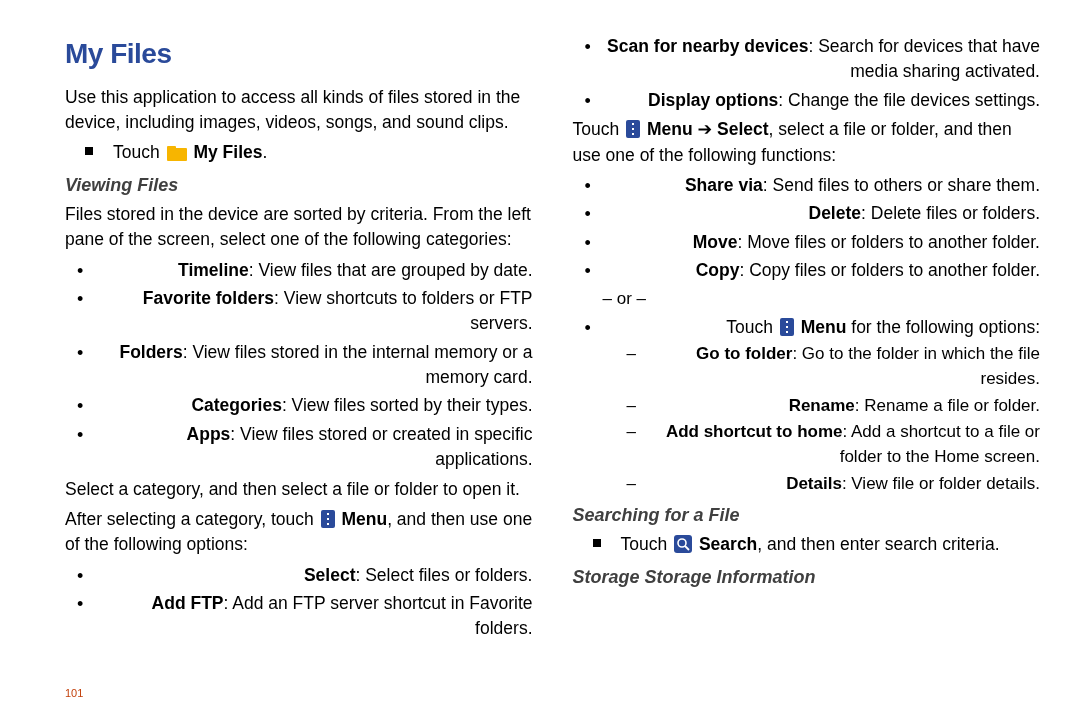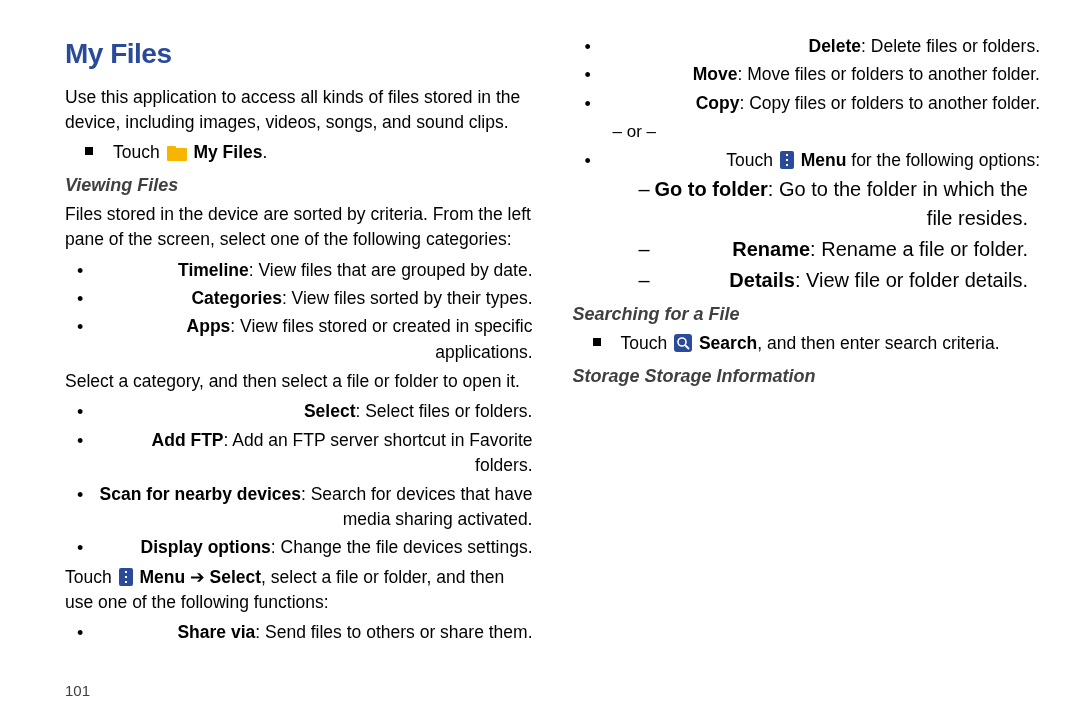--- a/index.html
+++ b/index.html
@@ -44,38 +44,38 @@
     background: #000;
     margin-top: 7px;
     margin-right: 20px;
   }
   ul.bullets { list-style: none; margin: 3px 0 4px 12px; }
   ul.bullets > li { position: relative; padding-left: 14px; margin: 3px 0; text-align: right; }
   ul.bullets > li::before {
     content: "•"; position: absolute; left: 0; top: 0; font-size: 18px;
   }
   ul.dashes { list-style: none; margin: 2px 0 2px 28px; }
-  ul.dashes > li { position: relative; padding-left: 14px; margin: 2px 12px; font-size: 20px; }
+  ul.dashes > li { position: relative; padding-left: 14px; margin: 2px 0; font-size: 17px; }
   ul.dashes > li::before {
     content: "–"; position: absolute; left: 0; top: 0;
   }
-  .or-line { margin-left: 40px; font-size: 17px; }
+  .or-line { margin-left: 30px; font-size: 17px; }
   b { font-weight: 700; }
   .icon {
     display: inline-block;
     vertical-align: -3px;
     margin: 0 2px;
   }
   .icon-folder svg, .icon-menu svg, .icon-search svg, .icon-storage svg { display: block; }
   .page-num {
     position: absolute;
     left: 65px;
     bottom: 18px;
-    font-size: 15px;
-    color: #404040;
+    font-size: 11px;
+    color: #c2410c;
   }
 </style>
 </head>
 <body>
 
 <div class="columns">
 
   <div class="h1">My Files</div>
 
   <p>Use this application to access all kinds of files stored in the device, including images, videos, songs, and sound clips.</p>
@@ -89,26 +89,37 @@
           </svg></span>
       <b> <span>My Files</span></b>.
     </span>
   </div>
 
   <div class="h2">Viewing Files</div>
   <p>Files stored in the device are sorted by criteria. From the left pane of the screen, select one of the following categories:</p>
 
   <ul class="bullets">
     <li><b>Timeline</b><span>: View files that are grouped by date.</span></li>
+    <li><b>Favorite folders</b><span>: View shortcuts to folders or FTP servers.</span></li>
+    <li><b>Folders</b><span>: View files stored in the internal memory or a memory card.</span></li>
     <li><b>Categories</b><span>: View files sorted by their types.</span></li>
     <li><b>Apps</b><span>: View files stored or created in specific applications.</span></li>
   </ul>
 
   <p>Select a category, and then select a file or folder to open it.</p>
 
+  <p>
+    <span>After selecting a category, touch </span><span class="icon icon-menu"><svg width="14" height="18">
+          <rect width="14" height="18" rx="2" fill="#2a4a9a"></rect>
+          <rect x="6" y="3" width="2" height="2" fill="#fff"></rect>
+          <rect x="6" y="8" width="2" height="2" fill="#fff"></rect>
+          <rect x="6" y="13" width="2" height="2" fill="#fff"></rect>
+        </svg></span>
+    <b> <span>Menu</span></b><span>, and then use one of the following options:</span>
+  </p>
 
   <ul class="bullets">
     <li><b>Select</b><span>: Select files or folders.</span></li>
     <li><b>Add FTP</b><span>: Add an FTP server shortcut in Favorite folders.</span></li>
     <li><b>Scan for nearby devices</b><span>: Search for devices that have media sharing activated.</span></li>
     <li><b>Display options</b><span>: Change the file devices settings.</span></li>
   </ul>
 
   <p>
     <span>Touch </span><span class="icon icon-menu"><svg width="14" height="18">
@@ -134,20 +145,21 @@
       <span>Touch </span><span class="icon icon-menu"><svg width="14" height="18">
             <rect width="14" height="18" rx="2" fill="#2a4a9a"></rect>
             <rect x="6" y="3" width="2" height="2" fill="#fff"></rect>
             <rect x="6" y="8" width="2" height="2" fill="#fff"></rect>
             <rect x="6" y="13" width="2" height="2" fill="#fff"></rect>
           </svg></span>
       <b> <span>Menu</span></b><span> for the following options:</span>
       <ul class="dashes">
         <li><b>Go to folder</b><span>: Go to the folder in which the file resides.</span></li>
         <li><b>Rename</b><span>: Rename a file or folder.</span></li>
+        <li><b>Add shortcut to home</b><span>: Add a shortcut to a file or folder to the Home screen.</span></li>
         <li><b>Details</b><span>: View file or folder details.</span></li>
       </ul>
     </li>
   </ul>
 
   <div class="h2">Searching for a File</div>
   <div class="square-item">
     <span class="square-bullet"></span>
     <span>
       <span>Touch </span><span class="icon icon-search"><svg width="18" height="18">

